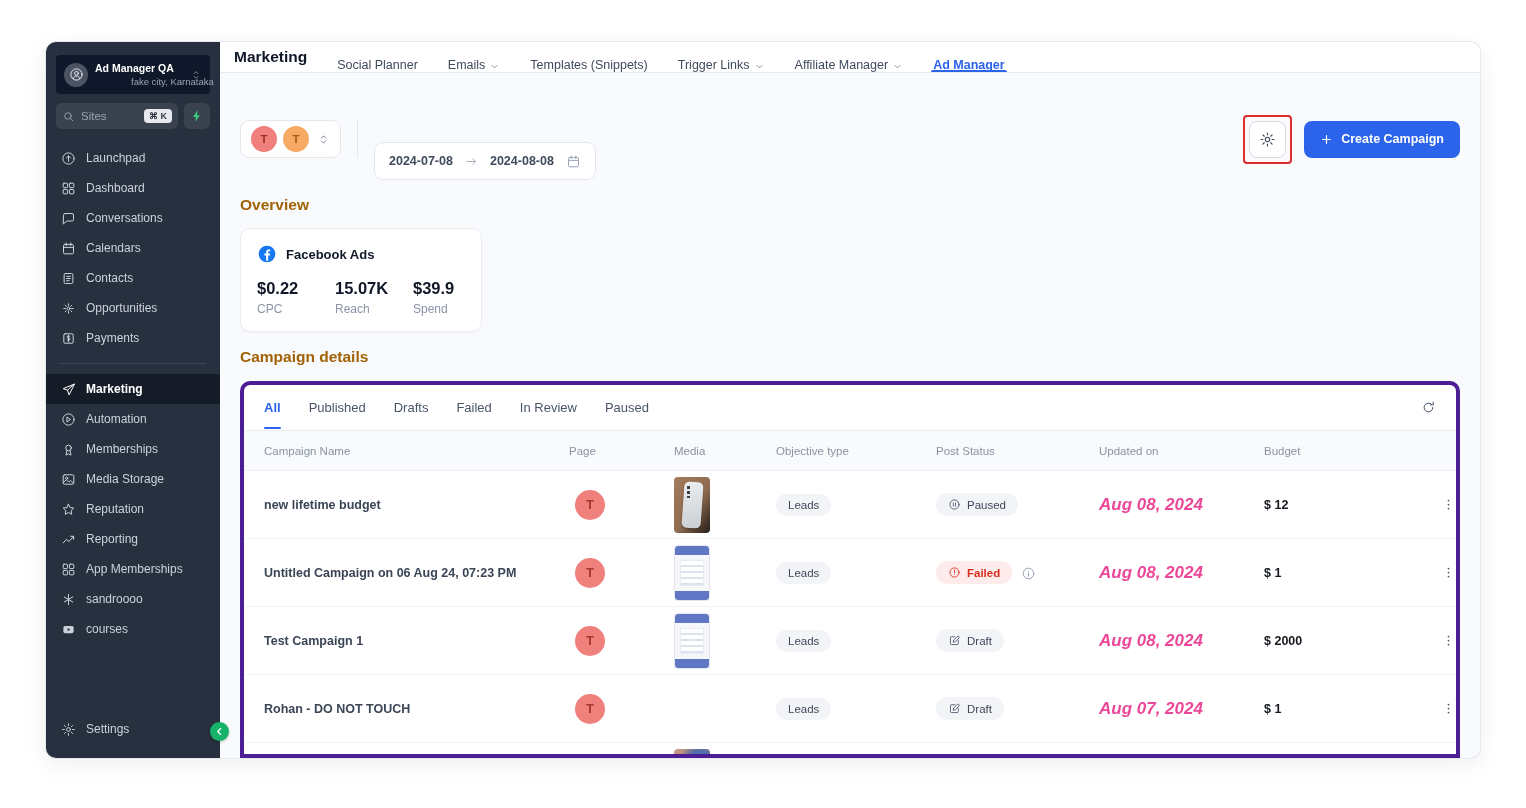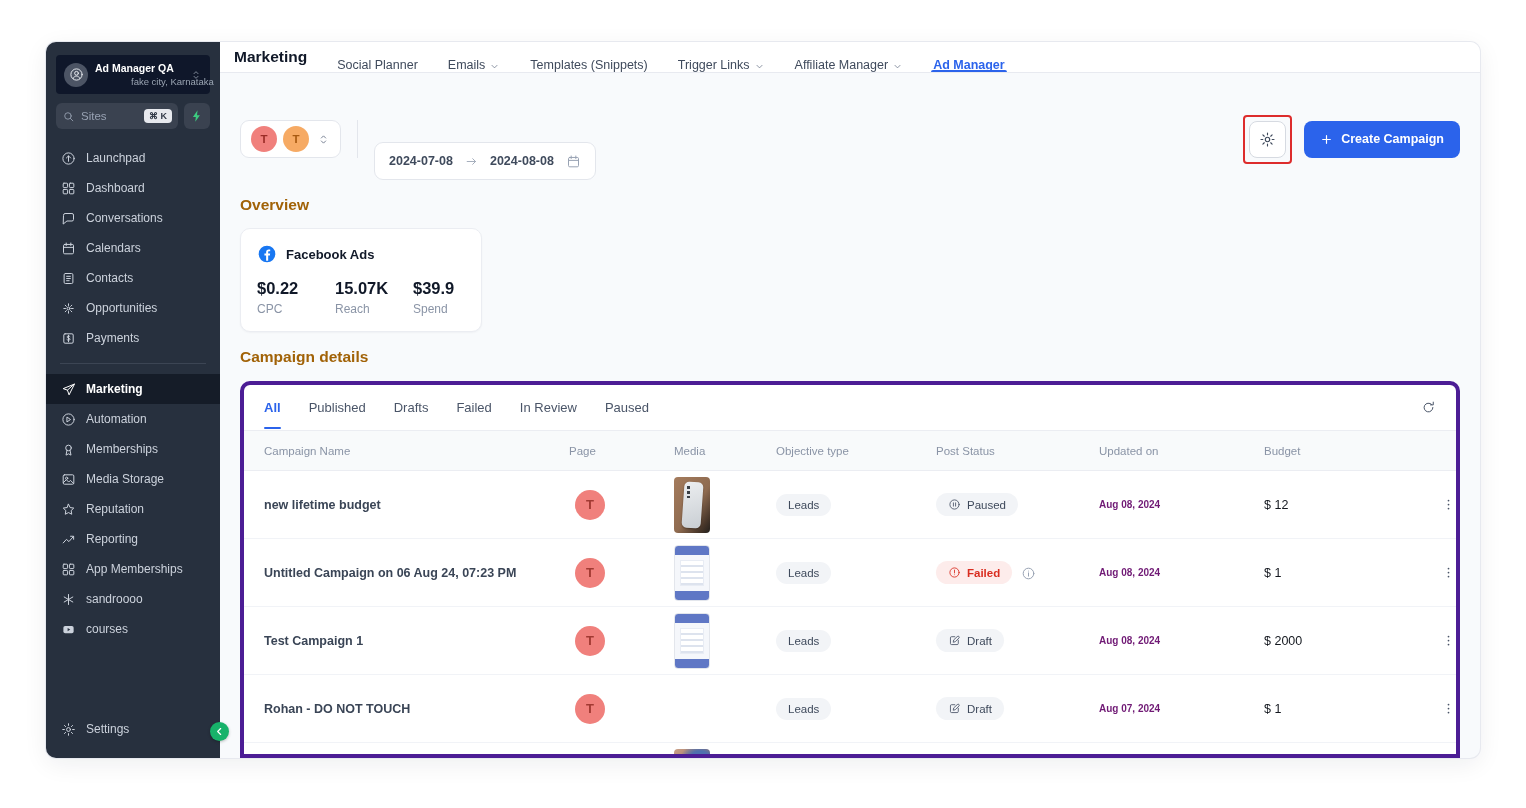--- a/index.html
+++ b/index.html
@@ -97,22 +97,22 @@
   .media-people-photo { background:radial-gradient(circle at 28% 45%, #d86a5f 0 26%, transparent 42%),
                                    radial-gradient(circle at 72% 25%, #4f6fae 0 24%, transparent 42%),
                                    linear-gradient(140deg,#caa189 0%,#8a5a4c 55%,#3d4668 100%); }
   .badge { display:inline-flex; align-items:center; gap:6px; background:#f2f4f7; border-radius:999px; padding:5px 12px;
            font-size:11.5px; font-weight:500; color:#3f4a5c; }
   .badge .ic { color:#4a5568; }
   .badge.failed { background:#fdeceb; color:#d92d20; font-weight:600; }
   .badge.failed .ic { color:#d92d20; }
   .status-cell { display:flex; align-items:center; gap:9px; }
   .info-ic { color:#98a2b3; }
-  .c-updated { font-size:10px; font-weight:600; color:#701a75; }
-  .c-budget { font-size:12.5px; font-weight:400; color:#14181f; }
+  .c-updated { font-size:17px; font-weight:600; color:#ec4899;font-style:italic; }
+  .c-budget { font-size:12.5px; font-weight:700; color:#14181f; }
   .kebab-btn { border:none; background:none; color:#4a5568; cursor:pointer; display:flex; padding:4px; }
 </style>
 </head>
 <body>
 
 <div class="app">
 
   <aside class="sidebar">
     <div class="account">
       <span class="acc-avatar">

